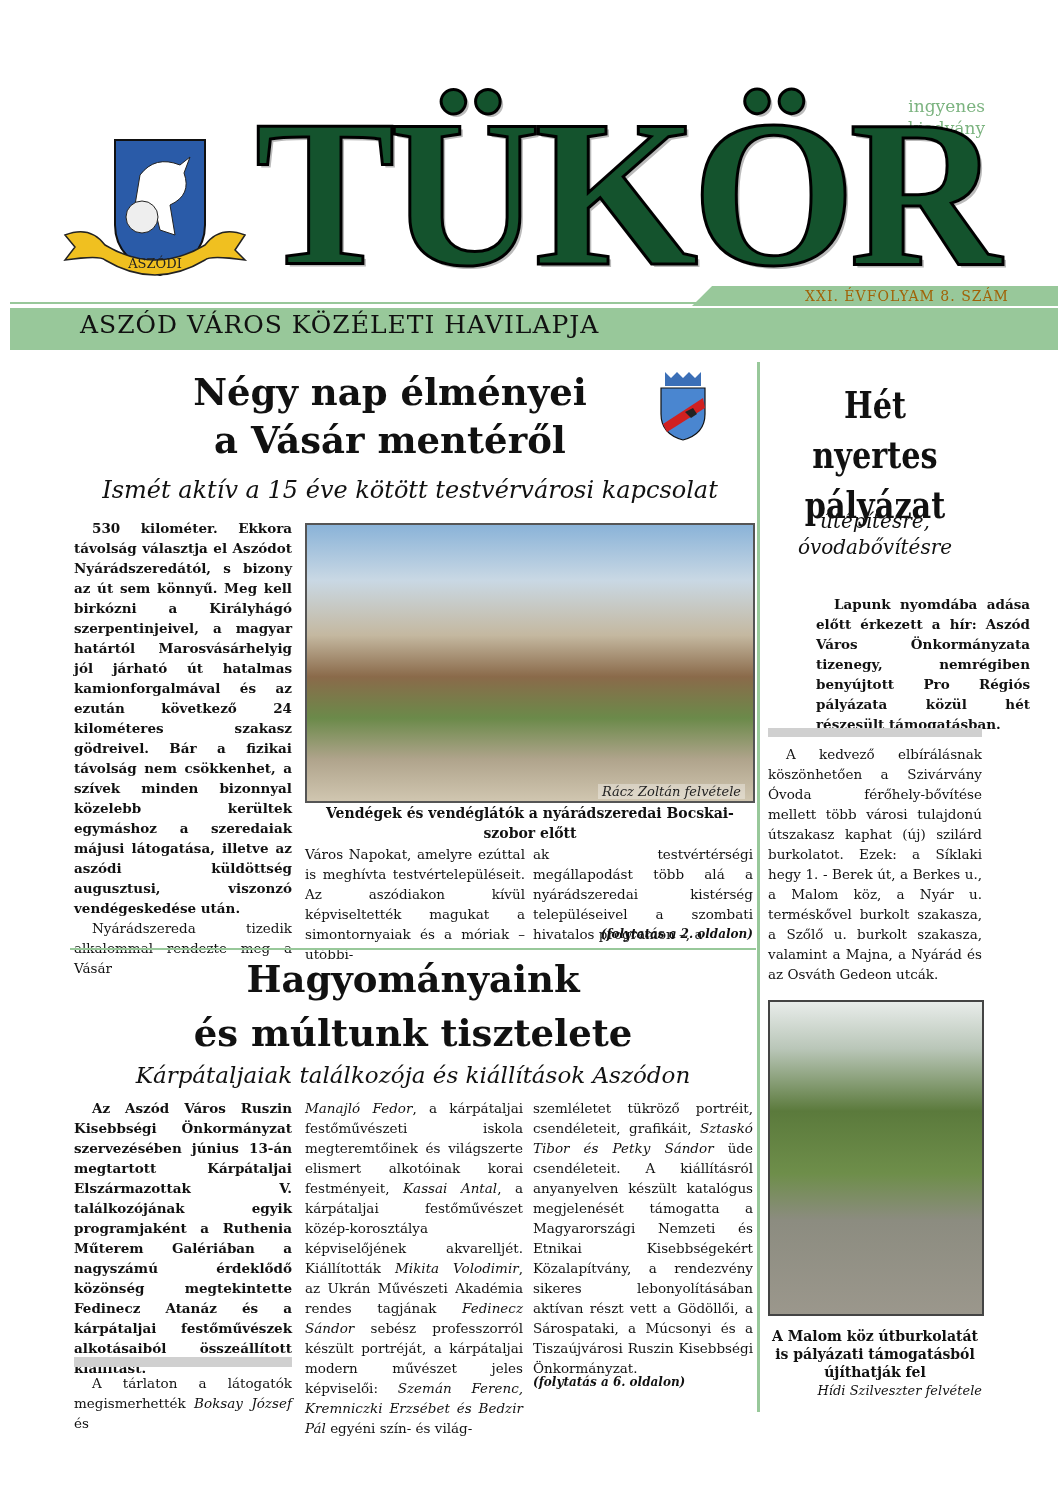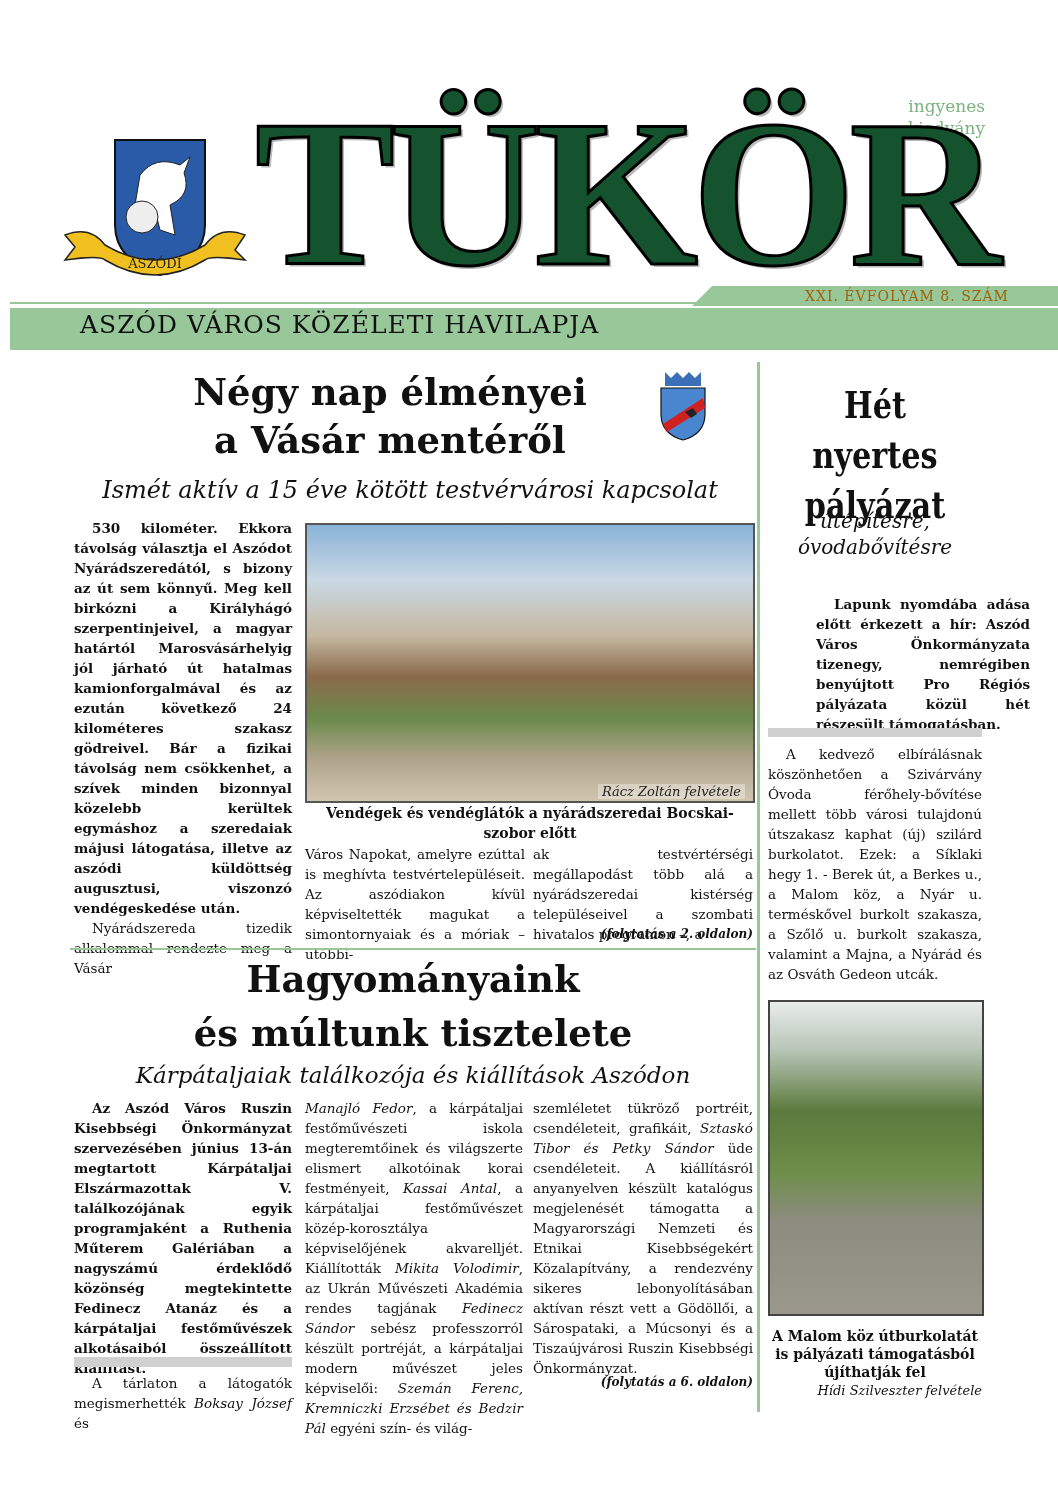--- a/index.html
+++ b/index.html
@@ -35,21 +35,21 @@
   #a1-cont{left:533px;top:927px;width:220px;text-align:right;font-style:italic;font-weight:bold;font-size:12px;}
   #hrule1{left:70px;top:948px;width:686px;height:2px;background:#98c89a;}
   
   #a2-head{left:70px;top:952px;width:686px;font-size:37px;line-height:54px;}
   #a2-sub{left:70px;top:1062px;width:686px;text-align:center;font-style:italic;font-size:23px;}
   #a2-col1{left:74px;top:1098px;width:218px;}
   #a2-col2{left:305px;top:1098px;width:218px;}
   #a2-col3{left:533px;top:1098px;width:220px;}
   #a2-sep{left:74px;top:1357px;width:218px;height:10px;background:#d0d0d0;}
   #a2-col1b{left:74px;top:1373px;width:218px;}
-  #a2-cont{left:533px;top:1375px;width:220px;text-align:right;font-style:italic;font-weight:bold;font-size:12px;}
+  #a2-cont{left:533px;top:1375px;width:220px;text-align:left;font-style:italic;font-weight:bold;font-size:12px;}
   
   #s-head{left:764px;top:380px;width:222px;font-size:37px;line-height:50px;font-family:"DejaVu Serif",serif;font-weight:bold;text-align:center;transform:scaleX(.82);transform-origin:center top;}
   #s-sub{left:764px;top:508px;width:222px;text-align:center;font-style:italic;font-size:20px;line-height:26px;}
   #s-lead{left:816px;top:594px;width:214px;}
   #s-sep{left:768px;top:728px;width:214px;height:9px;background:#d0d0d0;}
   #s-body{left:768px;top:744px;width:214px;}
   #s-photo{left:768px;top:1000px;width:212px;height:312px;border:2px solid #444;background:linear-gradient(180deg,#e8ecea 0%,#b9c6b8 15%,#5b7a3c 35%,#6e8e4a 55%,#8c8c80 70%,#9b978c 100%);}
   #s-cap{left:764px;top:1327px;width:222px;font-weight:bold;font-size:14px;line-height:18px;text-align:center;}
   #s-credit{left:764px;top:1383px;width:218px;text-align:right;font-style:italic;font-size:13px;}
 </style>

